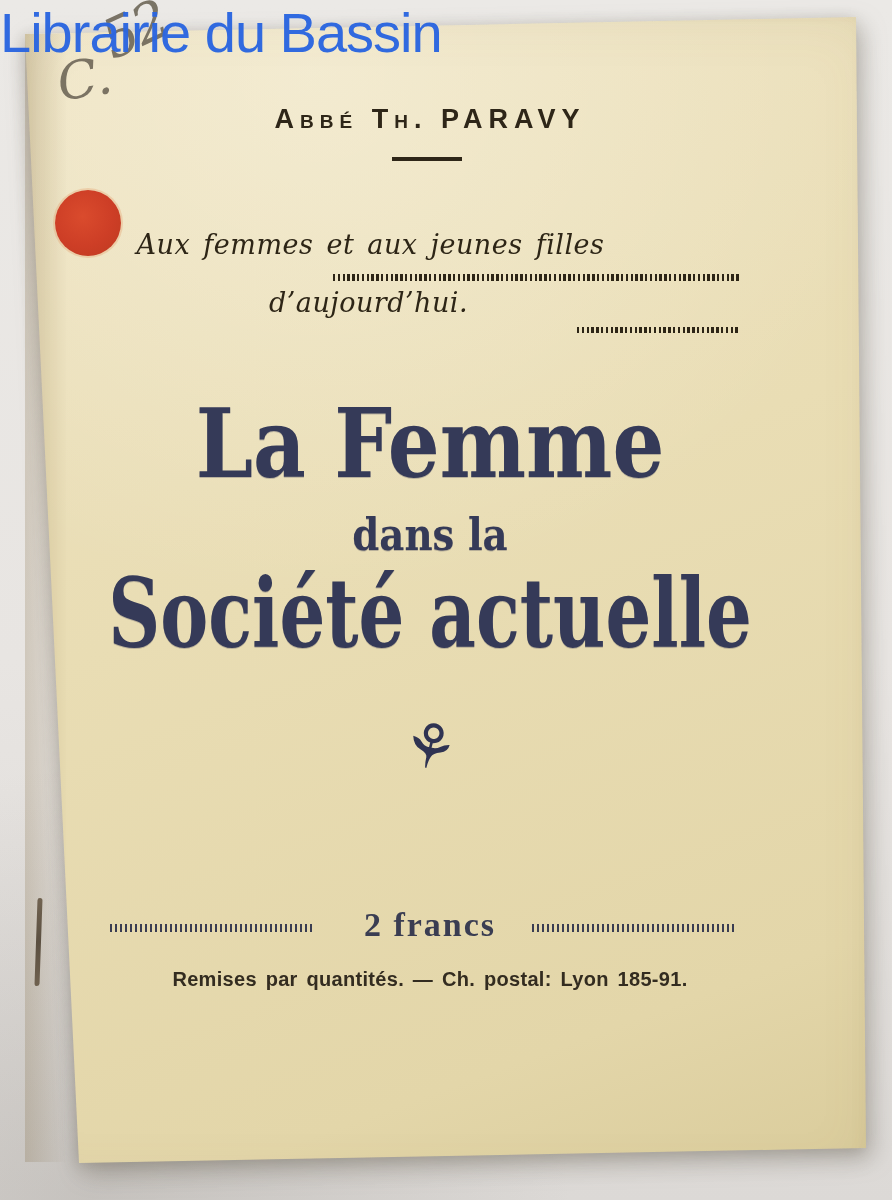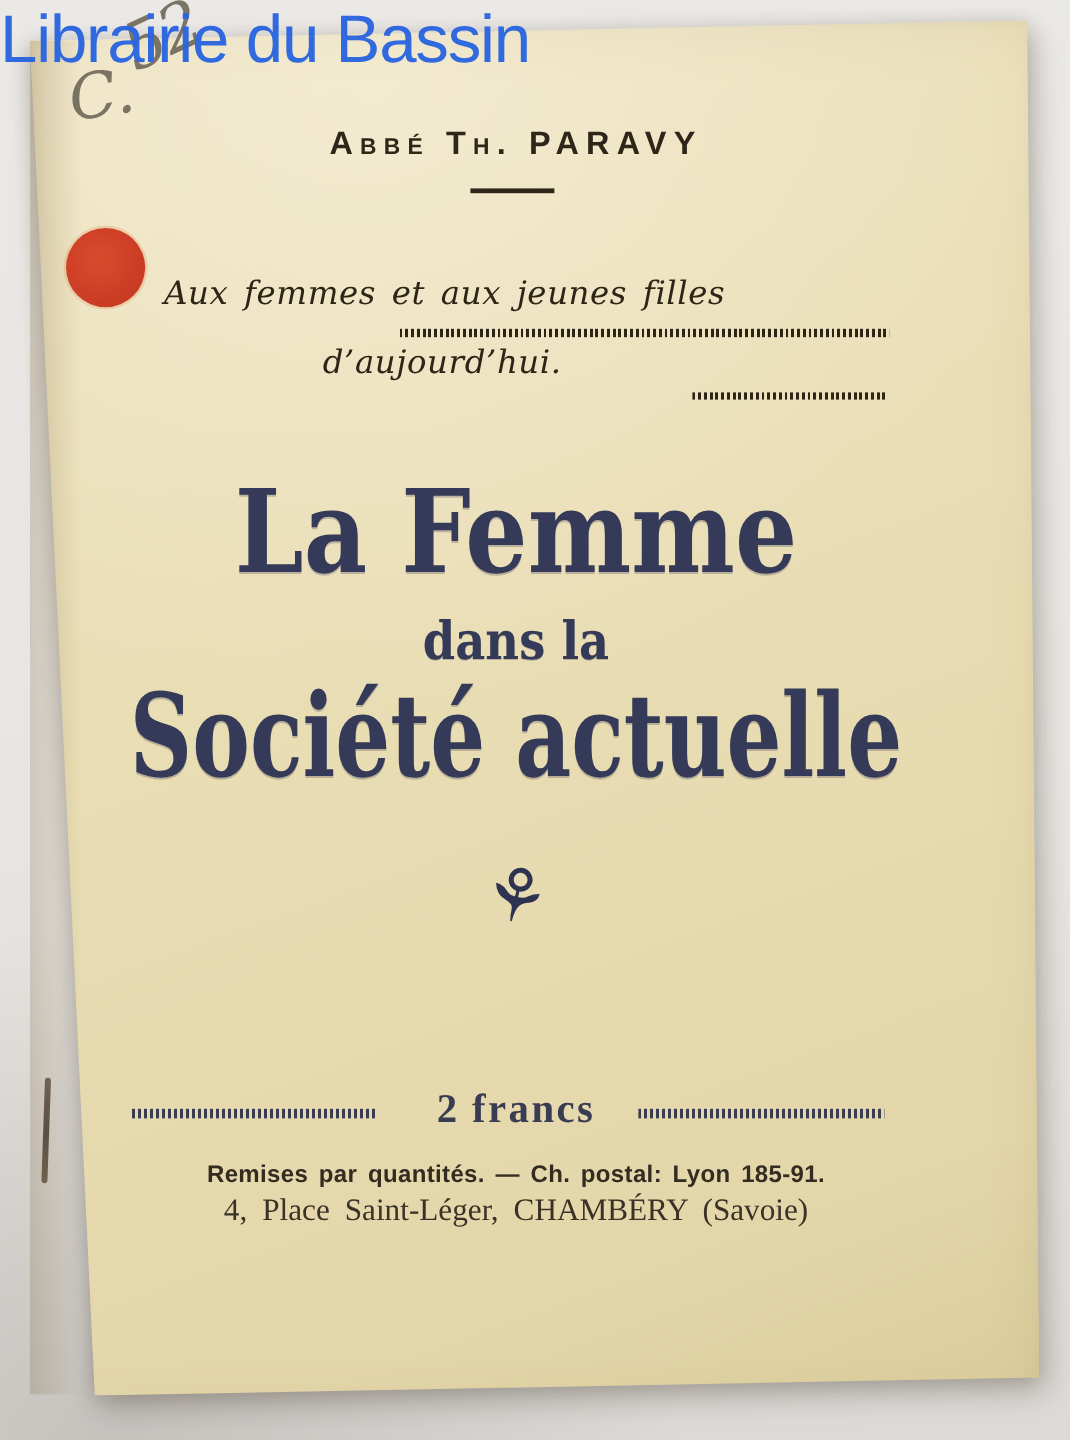--- a/index.html
+++ b/index.html
@@ -130,17 +130,16 @@
   <div class="author-rule" style="width:70px;"></div>
 
   <div class="title title1">La Femme</div>
   <div class="title title2">dans la</div>
   <div class="title title3">Société actuelle</div>
 
   <div class="ornament">⚘</div>
 
   <div class="price-label">2 francs</div>
 
-  <div class="imprint2">4, Place Saint-Léger, CHAMBÉRY (Savoie)</div>
   <div class="imprint3">Remises par quantités. — Ch. postal: Lyon 185-91.</div>
 </div>
 
 <div class="watermark">Librairie du Bassin</div>
 
 </body></html>

